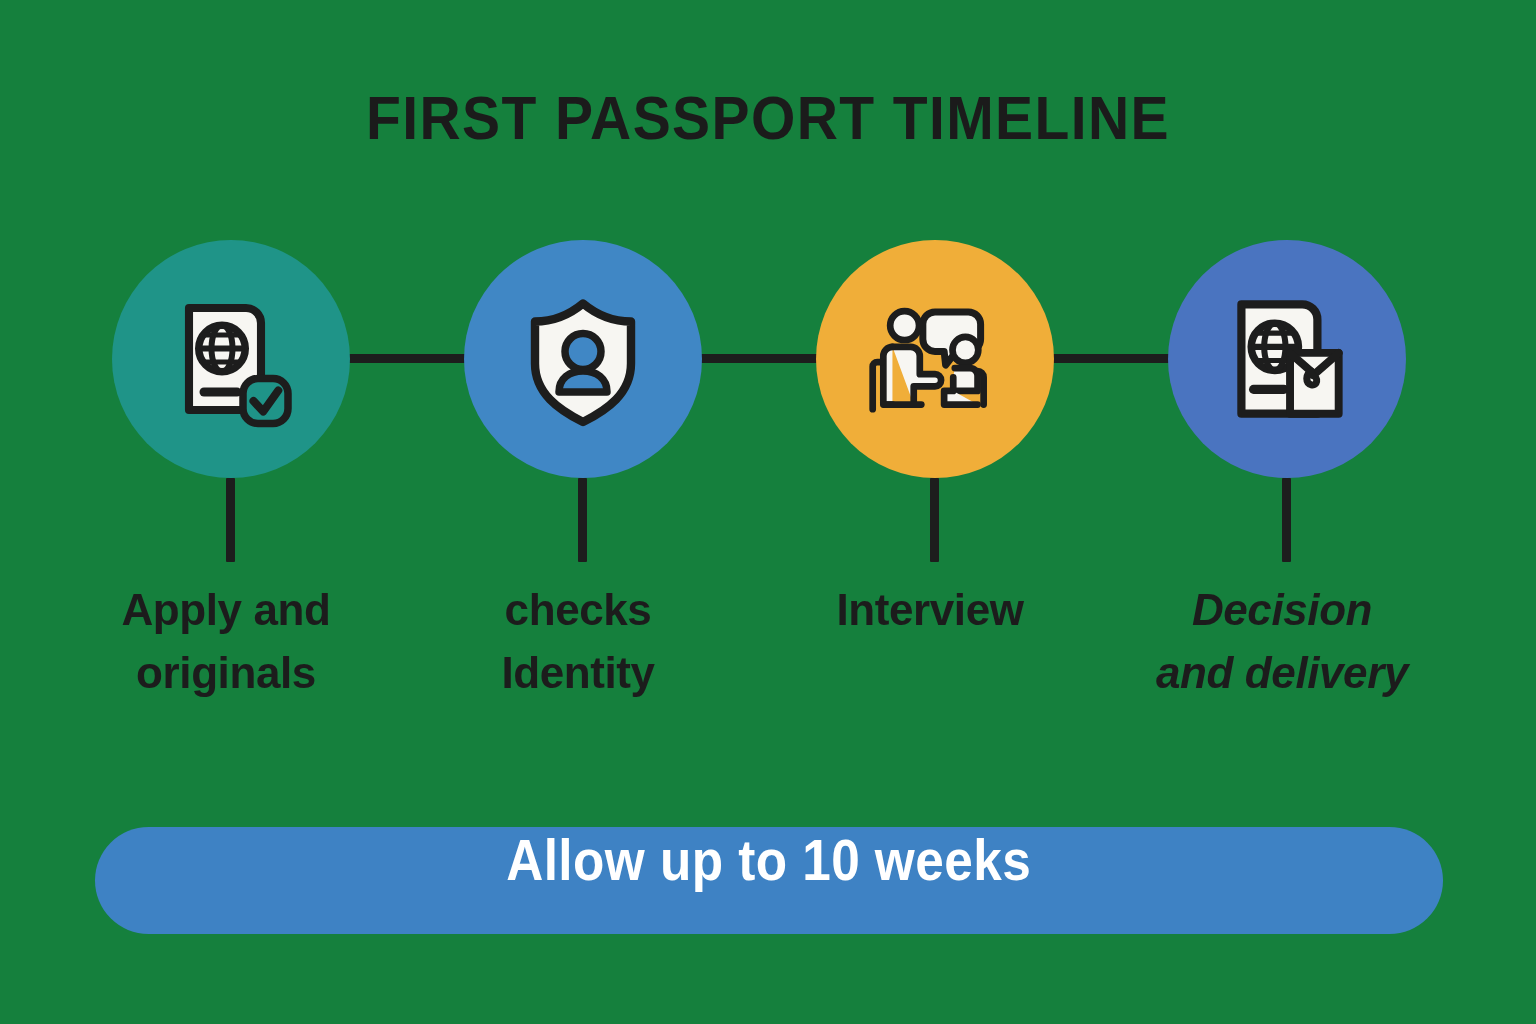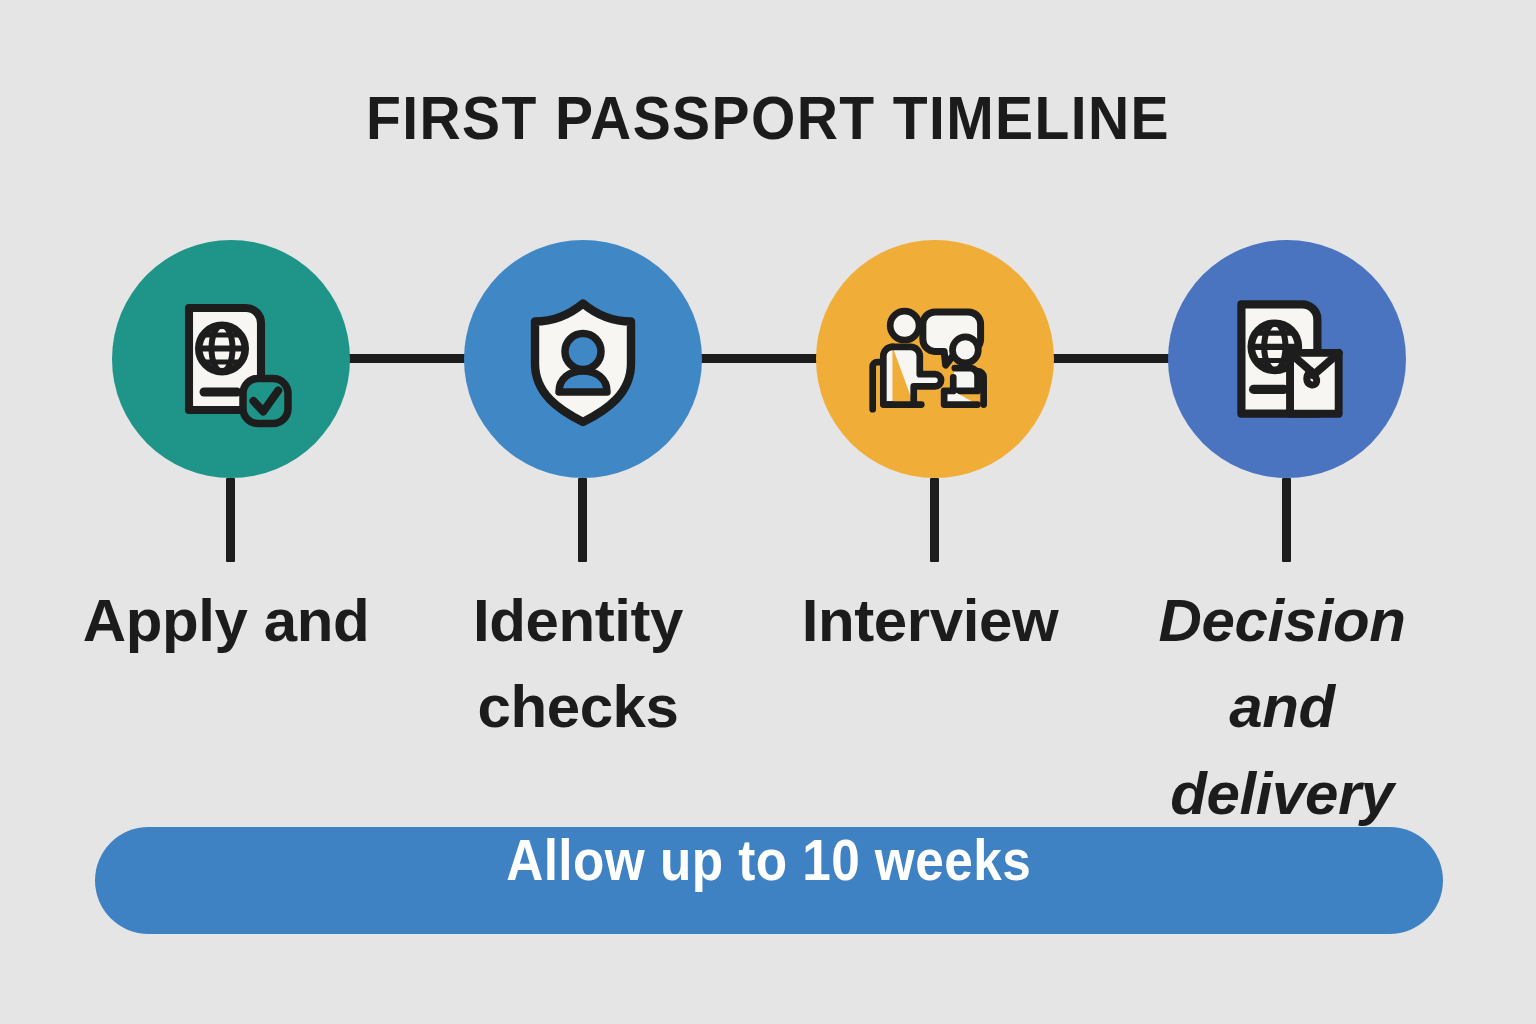--- a/index.html
+++ b/index.html
@@ -11,21 +11,21 @@
     height: 1024px;
     overflow: hidden;
     background: #faf8f2;
     font-family: "Liberation Sans", sans-serif;
     -webkit-font-smoothing: antialiased;
   }
   #canvas {
     position: relative;
     width: 1536px;
     height: 1024px;
-    background: #e5e5e5;
+    background: #15803d;
   }
 
   
   #title {
     position: absolute;
     top: 82px;
     left: 0;
     width: 1536px;
     text-align: center;
     font-family: "Liberation Sans Narrow", "Liberation Sans", sans-serif;
@@ -72,21 +72,21 @@
     top: 238px;
     height: 84px;
     border-radius: 1px;
   }
 
   
   .step-label {
     position: absolute;
     top: 578px;
     text-align: center;
-    font-size: 60px;
+    font-size: 44px;
     line-height: 1.44;
     font-weight: bold;
     color: #1c1c1c;
     letter-spacing: -0.4px;
   }
 
   
   #banner {
     position: absolute;
     left: 95px;
@@ -189,25 +189,26 @@
           <path d="M66 58 c-4 2 -4 8 0 9 c4 1 5 -5 1 -6" fill="none" stroke="#1d1d1d" stroke-width="4.6" stroke-linecap="round"></path>
         </svg>
       </span>
     </div>
     <div class="stem" style="left:1282px;"></div>
 
   </div>
 
   <div class="step-label" style="left:70px; width:312px;">
     <div>Apply and</div>
+    <div>originals</div>
   </div>
 
   <div class="step-label" style="left:422px; width:312px;">
+    <div>checks</div>
     <div>Identity</div>
-    <div>checks</div>
   </div>
 
   <div class="step-label" style="left:774px; width:312px;">
     <div>Interview</div>
   </div>
 
   <div class="step-label" style="left:1126px; width:312px;font-style:italic;">
     <div>Decision</div>
     <div>and delivery</div>
   </div>

